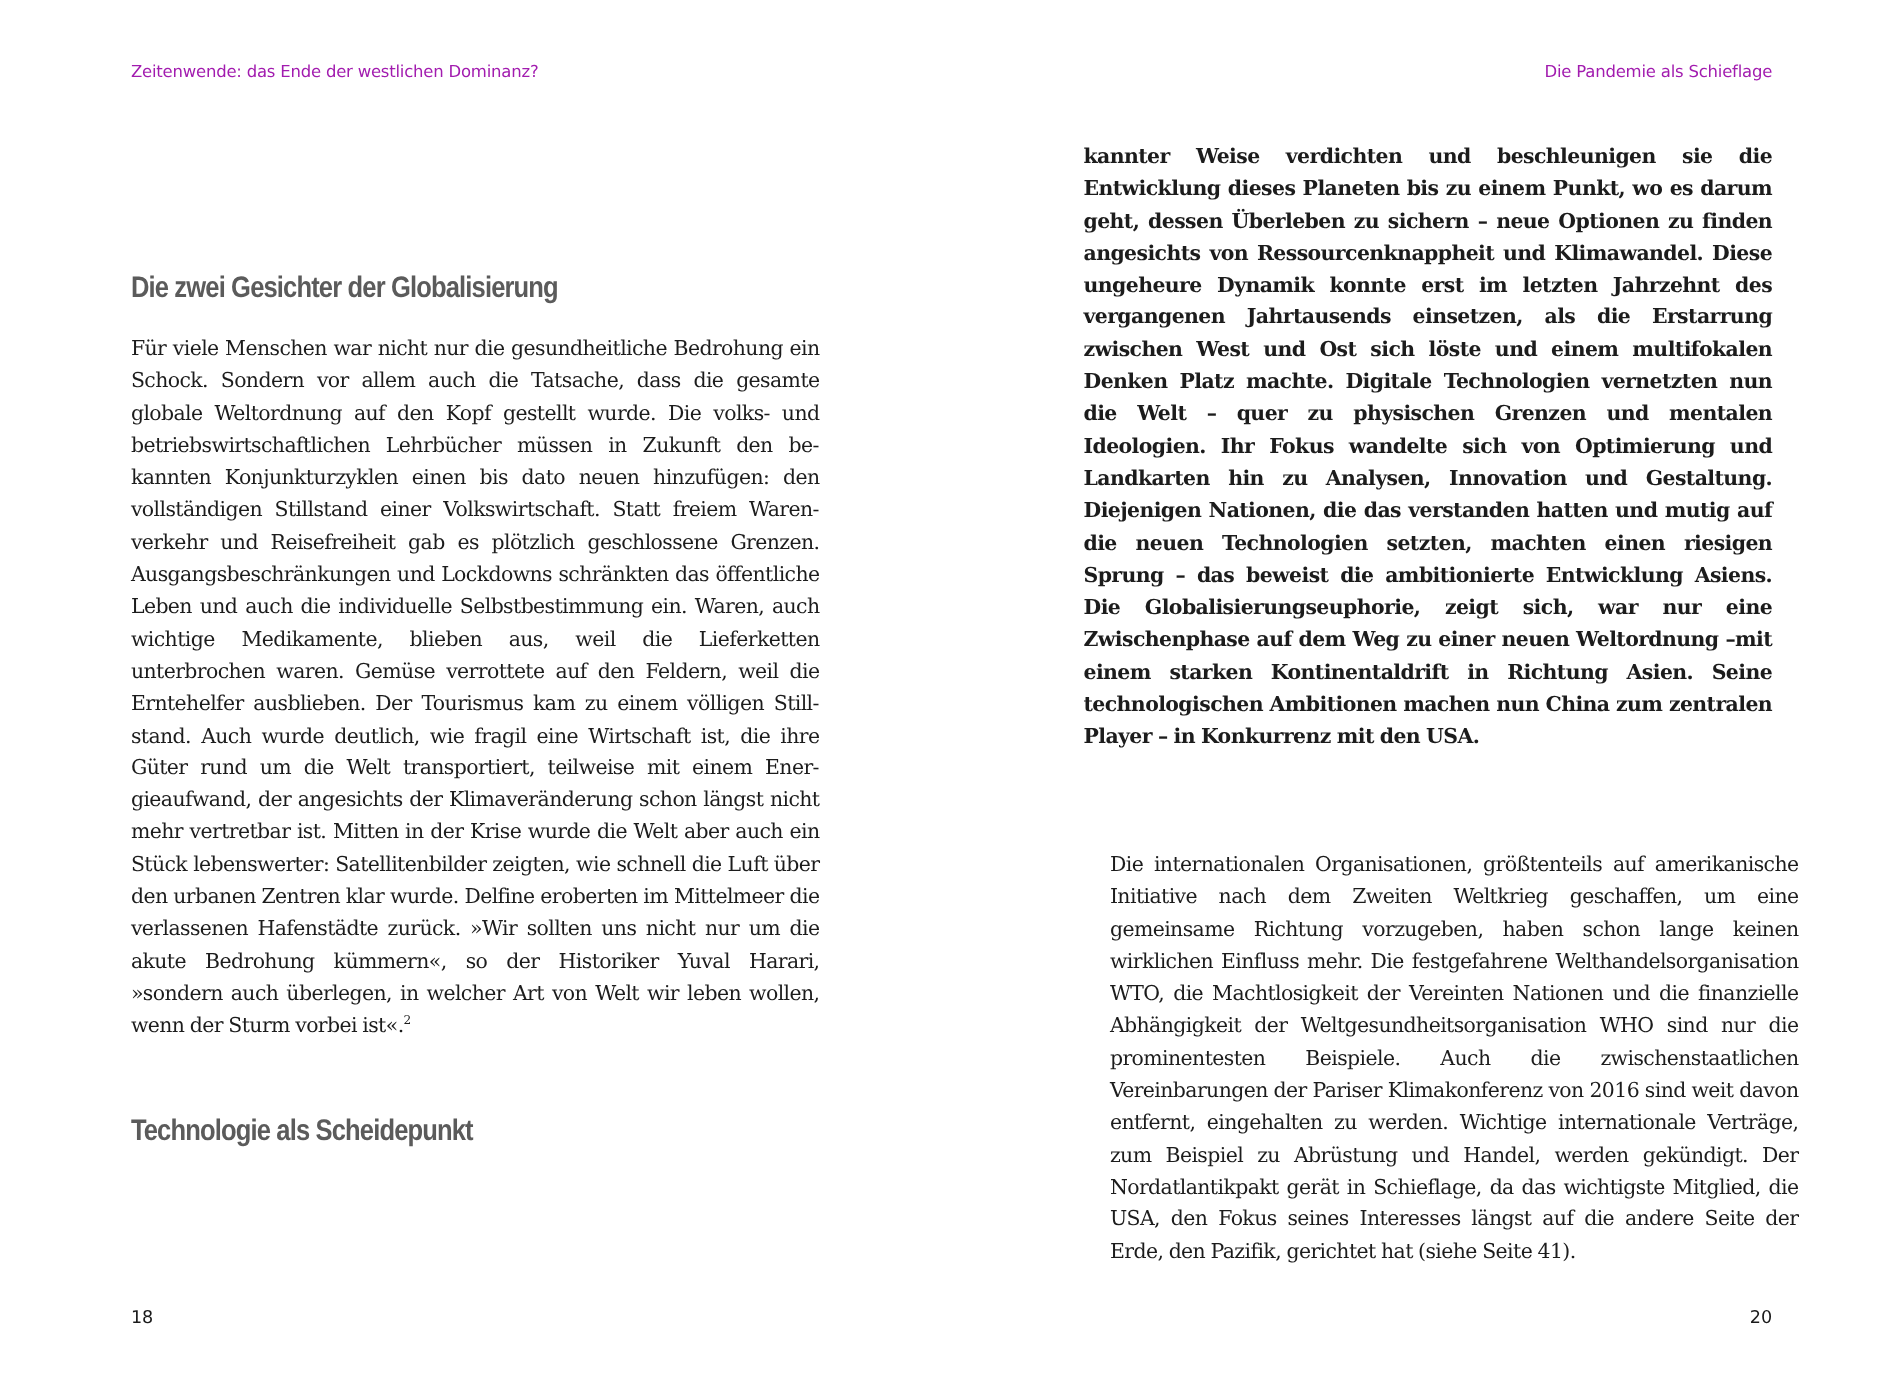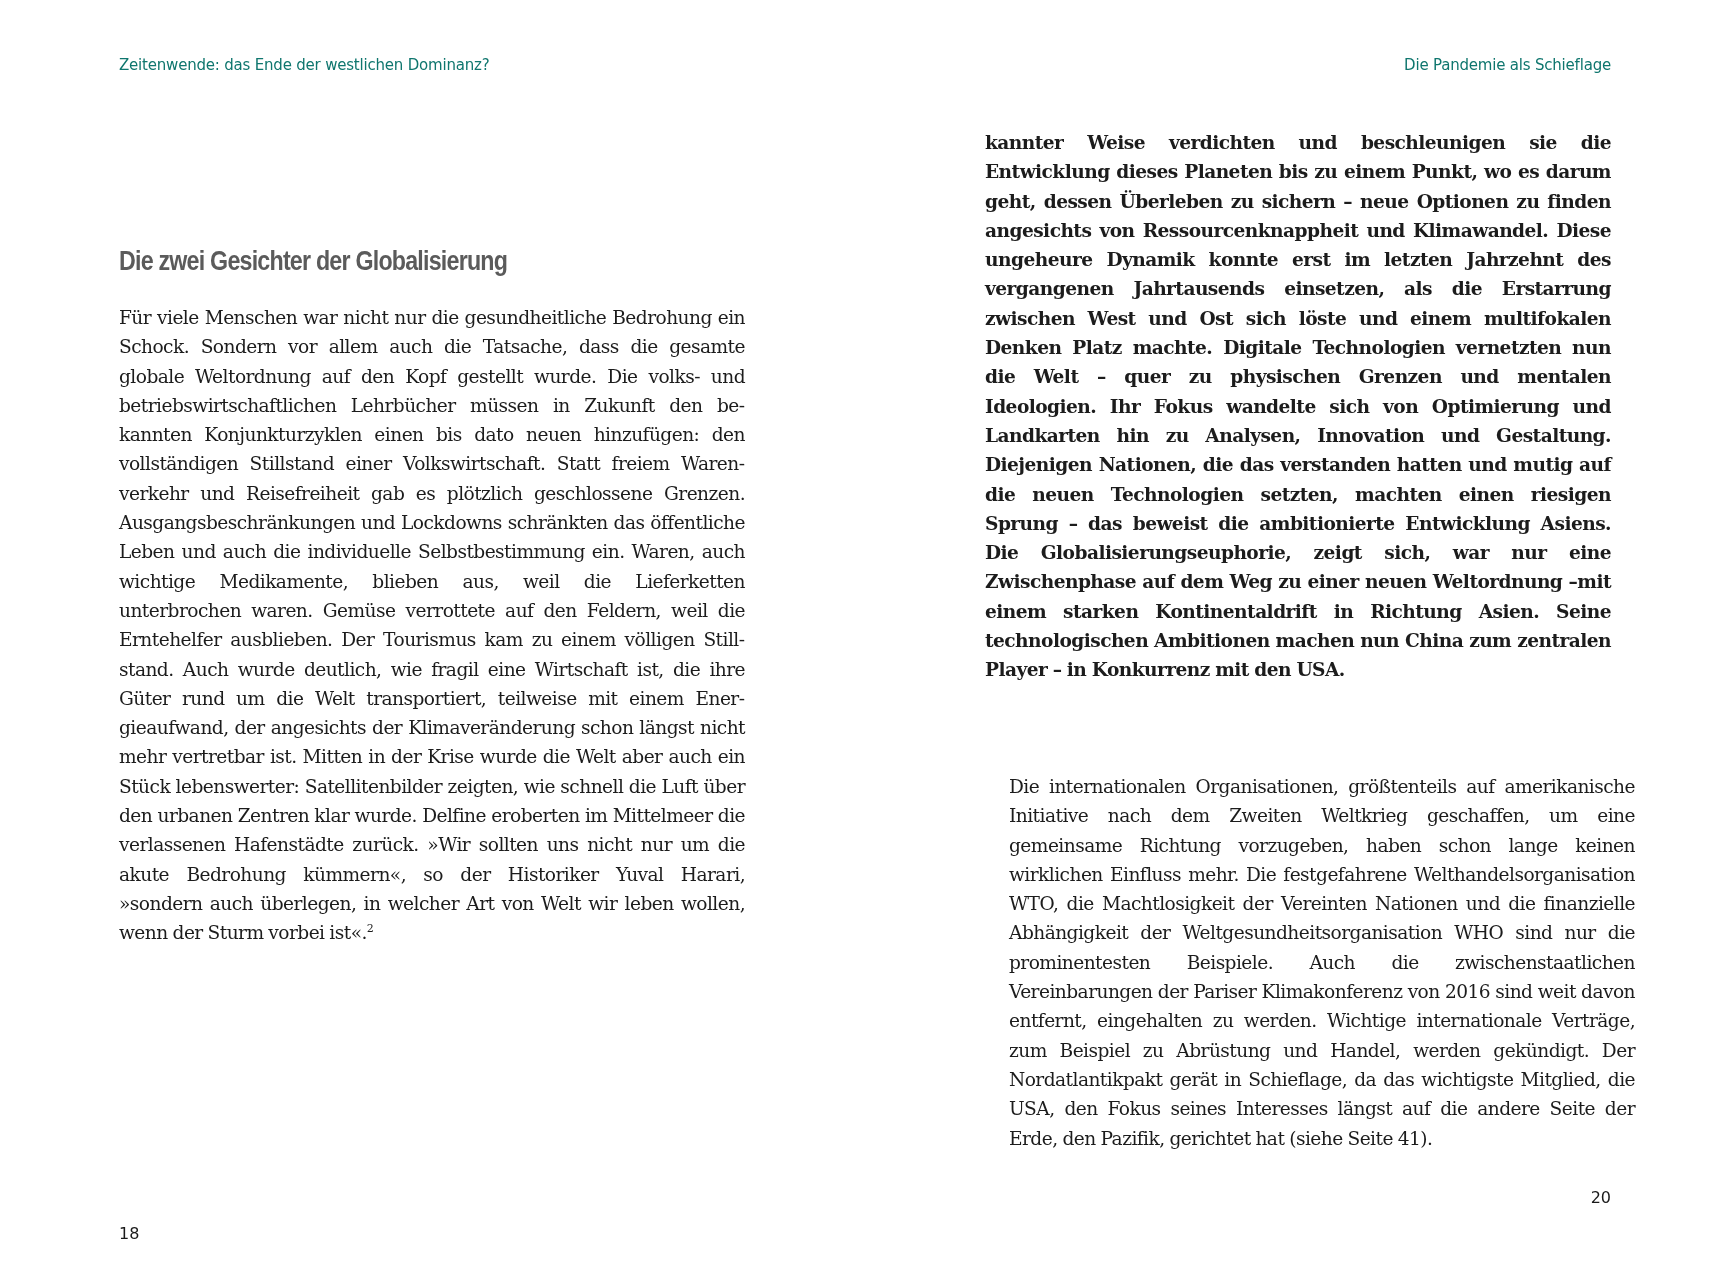--- a/index.html
+++ b/index.html
@@ -6,31 +6,31 @@
   body {
     width: 1713px; height: 1270px; background: #ffffff; position: relative; overflow: hidden;
     color: #1c1c1c;
   }
   .page { position: absolute; top: 0; height: 1270px; }
   .page.left { left: 119px; width: 626px; }
   .page.right { left: 985px; width: 626px; }
 
   .running-head {
     position: absolute; top: 56px;
-    font-family: "DejaVu Sans", sans-serif; font-size: 15px; color: #0f766e;
+    font-family: "DejaVu Sans", sans-serif; font-size: 15px; color: #a21caf;
     letter-spacing: -0.2px; white-space: nowrap;
   }
   .page.left .running-head { left: 0; }
   .page.right .running-head { right: 0; }
 
   .page-number {
     position: absolute; top: 1188px;
     font-family: "DejaVu Sans", sans-serif; font-size: 16px; color: #1a1a1a;
   }
-  .page.left .page-number { left: 0; margin-top: 36px; }
+  .page.left .page-number { left: 0; }
   .page.right .page-number { right: 0; }
 
   .body-flow { position: absolute; left: 0; width: 626px; }
 
   p.text {
     margin: 0;
     font-family: "DejaVu Serif", serif;
     font-size: 18.6px; line-height: 29.3px;
     letter-spacing: -0.55px; word-spacing: -0.5px;
     text-align: justify; hyphens: manual;
@@ -55,20 +55,23 @@
   <div class="running-head">Zeitenwende: das Ende der westlichen Dominanz?</div>
 
 
   <div class="body-flow" style="top:244px;">
     <h2 class="heading">Die zwei Gesichter der Globalisierung</h2>
   </div>
   <div class="body-flow" style="top:303px;">
     <p class="text last-ragged"><span>Für viele Menschen war nicht nur die gesundheitliche Bedrohung ein Schock. Sondern vor allem auch die Tatsache, dass die gesam­te globale Weltordnung auf den Kopf gestellt wurde. Die volks- und betriebswirtschaftlichen Lehrbücher müssen in Zukunft den be­kannten Konjunkturzyklen einen bis dato neuen hinzufügen: den vollständigen Stillstand einer Volkswirtschaft. Statt freiem Waren­verkehr und Reisefreiheit gab es plötzlich geschlossene Grenzen. Ausgangsbeschränkungen und Lockdowns schränkten das öffent­liche Leben und auch die individuelle Selbstbestimmung ein. Wa­ren, auch wichtige Medikamente, blieben aus, weil die Lieferketten unterbrochen waren. Gemüse verrottete auf den Feldern, weil die Erntehelfer ausblieben. Der Tourismus kam zu einem völligen Still­stand. Auch wurde deutlich, wie fragil eine Wirtschaft ist, die ihre Güter rund um die Welt transportiert, teilweise mit einem Ener­gieaufwand, der angesichts der Klimaveränderung schon längst nicht mehr vertretbar ist. Mitten in der Krise wurde die Welt aber auch ein Stück lebenswerter: Satellitenbilder zeigten, wie schnell die Luft über den urbanen Zentren klar wurde. Delfine eroberten im Mittelmeer die verlassenen Hafenstädte zurück. »Wir sollten uns nicht nur um die akute Bedrohung kümmern«, so der Historiker Yuval Harari, »sondern auch überlegen, in welcher Art von Welt wir leben wollen, wenn der Sturm vorbei ist«.</span><sup class="fn">2</sup></p>
   </div>
 
+  <div class="body-flow" style="top:1010px;">
+    <h2 class="heading">Technologie als Scheidepunkt</h2>
+  </div>
 
   <div class="page-number">18</div>
 </div>
 
 <div class="page right">
   <div class="running-head">Die Pandemie als Schieflage</div>
 
   <div class="body-flow" style="top:128px;font-weight:bold;">
     <p class="text last-ragged">kannter Weise verdichten und beschleunigen sie die Entwicklung dieses Planeten bis zu einem Punkt, wo es darum geht, dessen Überleben zu sichern – neue Optionen zu finden angesichts von Ressourcenknappheit und Klimawandel. Diese ungeheure Dyna­mik konnte erst im letzten Jahrzehnt des vergangenen Jahrtau­sends einsetzen, als die Erstarrung zwischen West und Ost sich löste und einem multifokalen Denken Platz machte. Digitale Tech­nologien vernetzten nun die Welt – quer zu physischen Grenzen und mentalen Ideologien. Ihr Fokus wandelte sich von Optimie­rung und Landkarten hin zu Analysen, Innovation und Gestaltung. Diejenigen Nationen, die das verstanden hatten und mutig auf die neuen Technologien setzten, machten einen riesigen Sprung – das beweist die ambitionierte Entwicklung Asiens. Die Globalisie­rungseuphorie, zeigt sich, war nur eine Zwischenphase auf dem Weg zu einer neuen Weltordnung –mit einem starken Kontinen­taldrift in Richtung Asien. Seine technologischen Ambitionen machen nun China zum zentralen Player – in Konkurrenz mit den USA.</p>
   </div>

